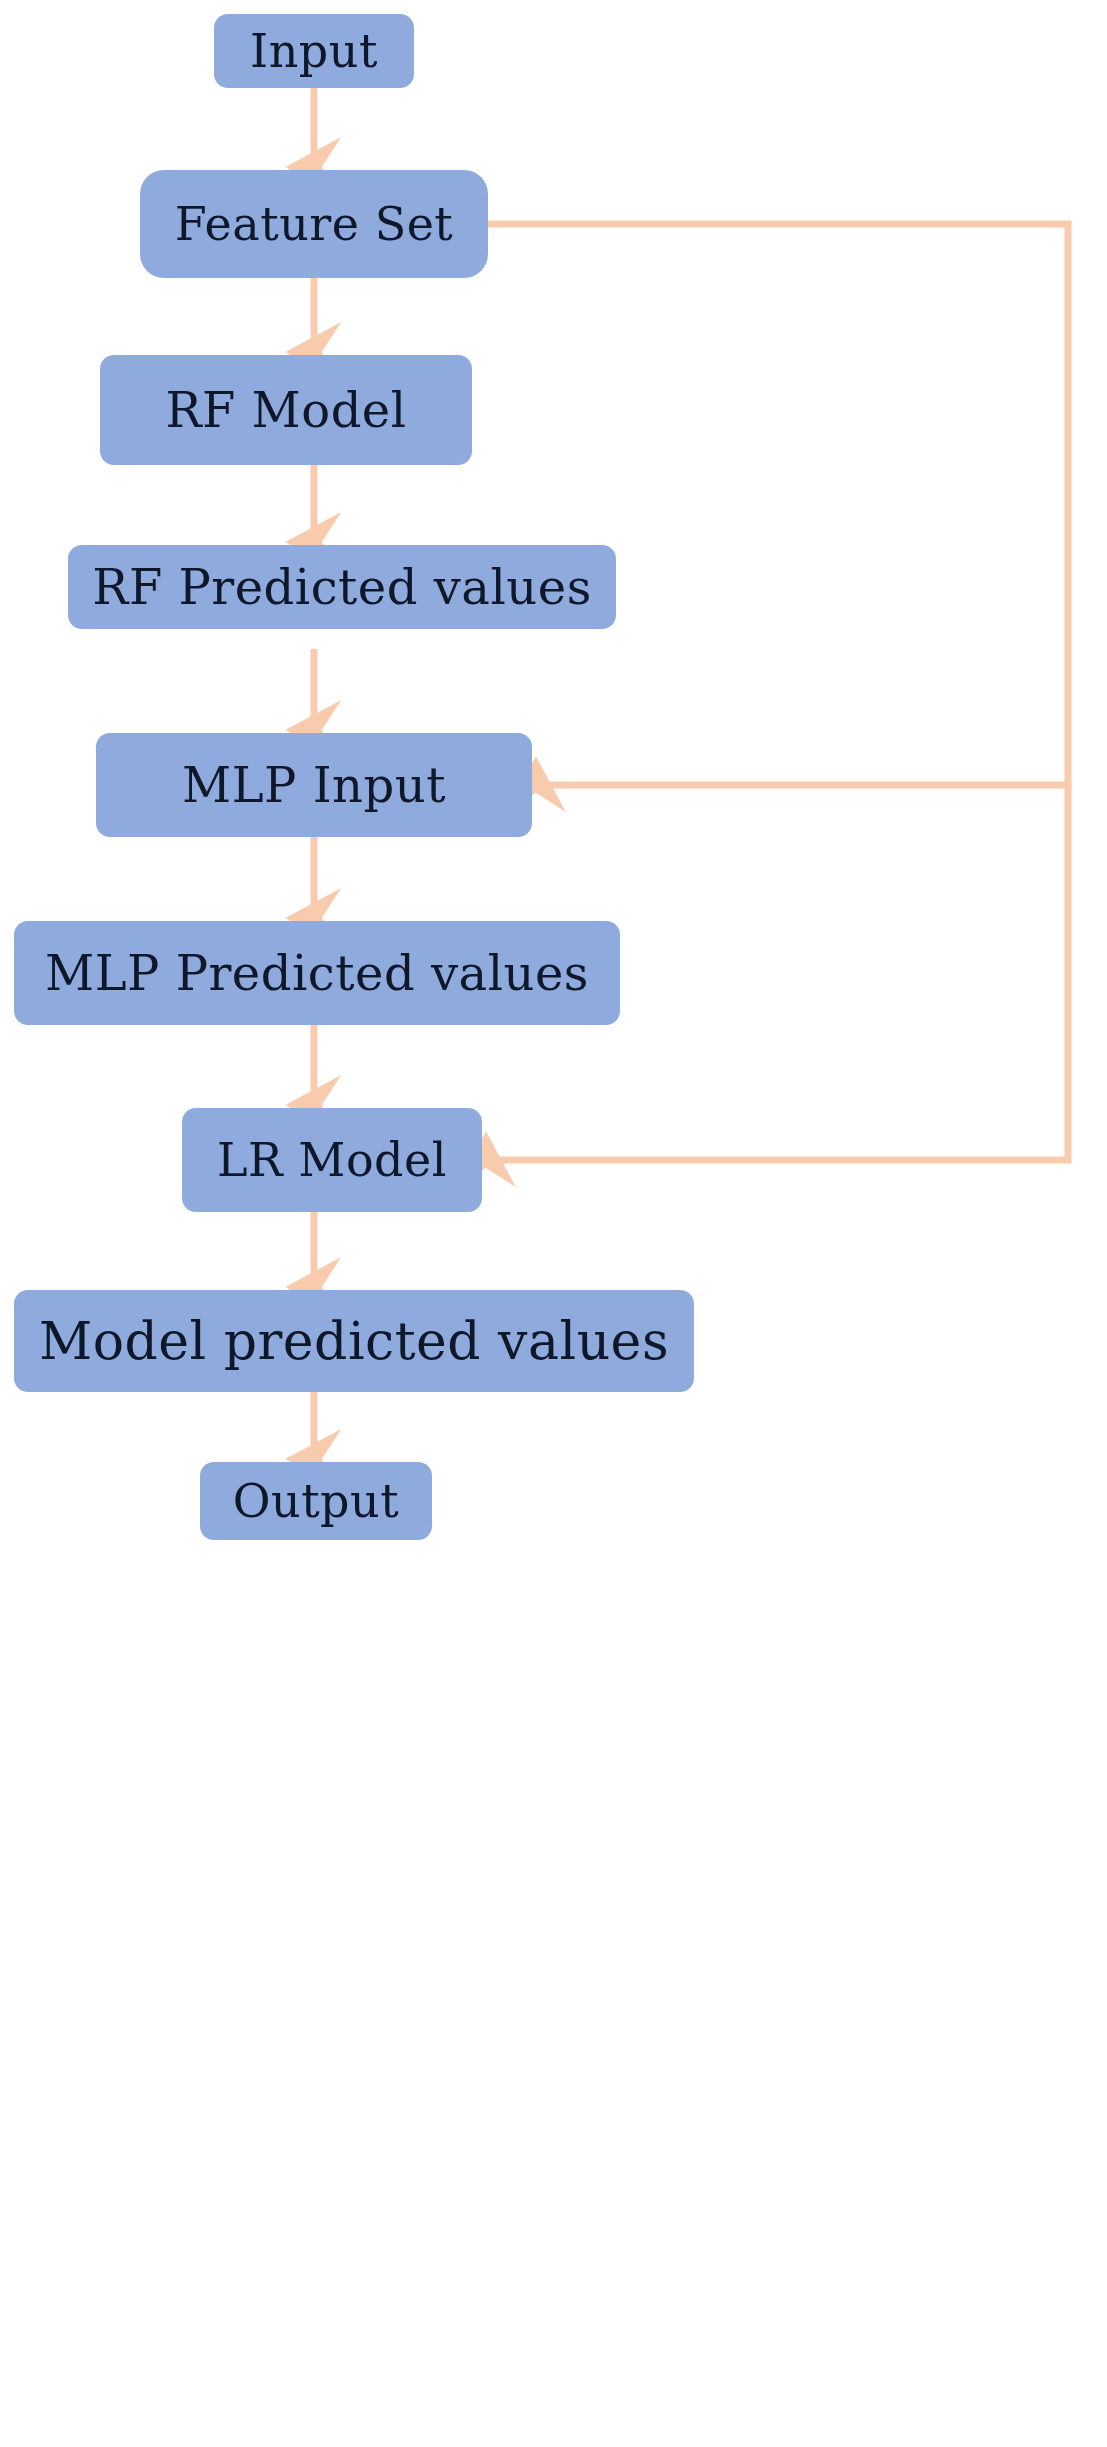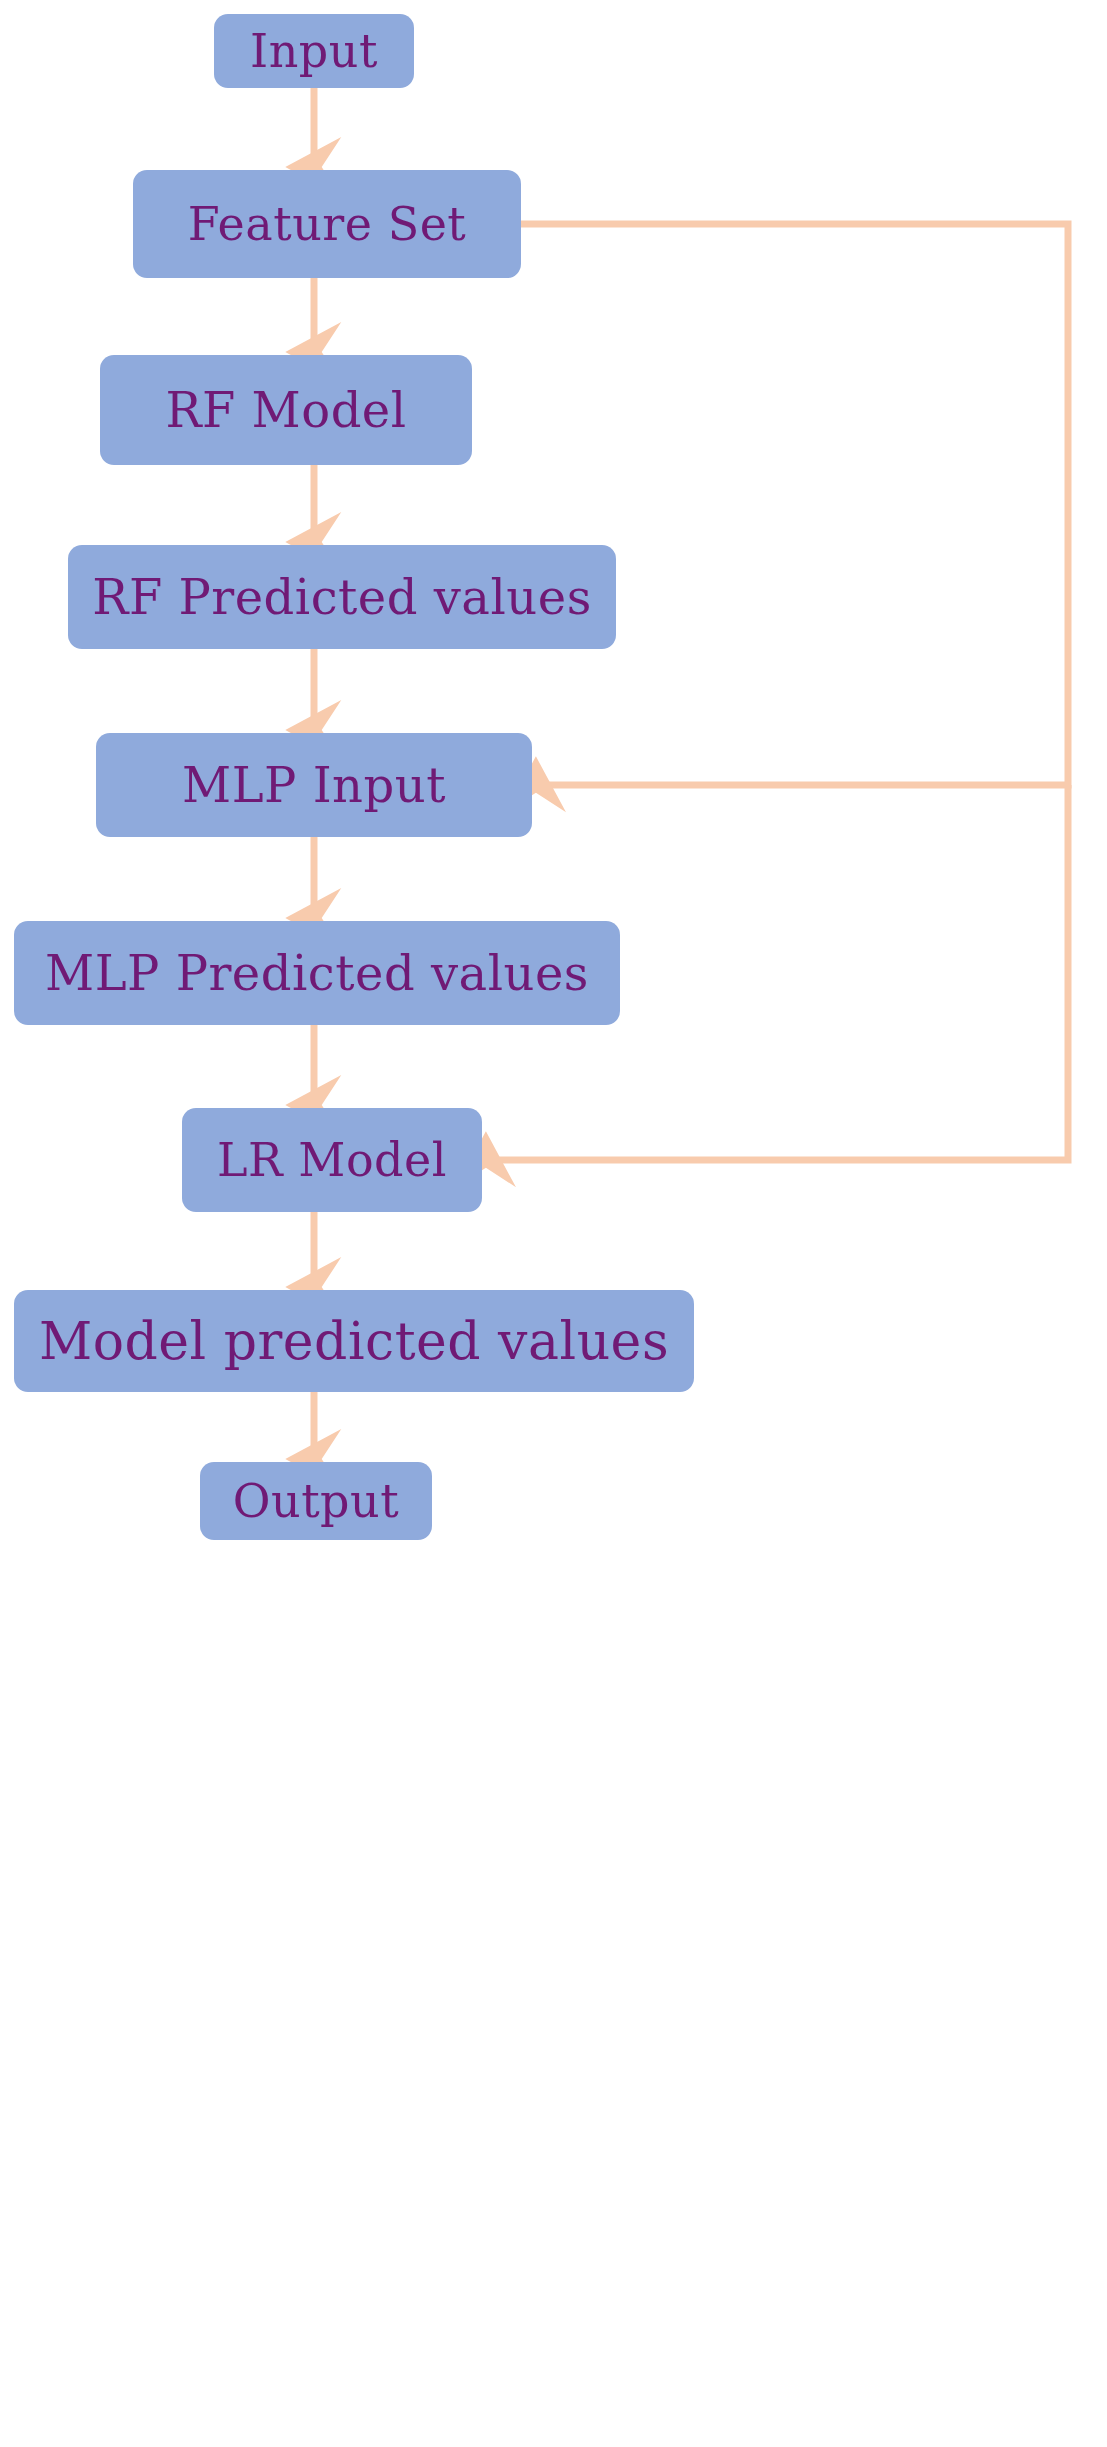--- a/index.html
+++ b/index.html
@@ -11,21 +11,21 @@
   }
   #stage { position:relative; width:1107px; height:2447px; }
 
   .node {
     position:absolute;
     display:flex;
     align-items:center;
     justify-content:center;
     background:#8faadc;
     border-radius:14px;
-    color:#701a75;
+    color:#0f172a;
     font-family:"DejaVu Serif", serif;
     font-weight:400;
     text-align:center;
     line-height:1;
     white-space:nowrap;
     letter-spacing:0.5px;
   }
 
   svg.wires { position:absolute; left:0; top:0; width:1107px; height:2447px; pointer-events:none; }
 </style>
@@ -52,29 +52,29 @@
       <path d="M314,1392 L314,1450"></path>
       <path d="M480,224 L1068,224 L1068,785 L545,785"></path>
       <path d="M1068,785 L1068,1160 L495,1160"></path>
     </g>
   </svg>
 
   <div class="node" style="left:214px;top:14px;width:200px;height:74px;font-size:46px;">
     <span>Input</span>
   </div>
 
-  <div class="node" style="left:133px;top:170px;width:388px;height:108px;font-size:46px;">
+  <div class="node" style="left:140px;top:170px;width:348px;height:108px;font-size:46px;border-radius:24px;">
     <span>Feature Set</span>
   </div>
 
   <div class="node" style="left:100px;top:355px;width:372px;height:110px;font-size:48px;">
     <span>RF Model</span>
   </div>
 
-  <div class="node" style="left:68px;top:545px;width:548px;height:104px;font-size:48px;">
+  <div class="node" style="left:68px;top:545px;width:548px;height:84px;font-size:48px;">
     <span>RF Predicted values</span>
   </div>
 
   <div class="node" style="left:96px;top:733px;width:436px;height:104px;font-size:48px;">
     <span>MLP Input</span>
   </div>
 
   <div class="node" style="left:14px;top:921px;width:606px;height:104px;font-size:48px;">
     <span>MLP Predicted values</span>
   </div>

